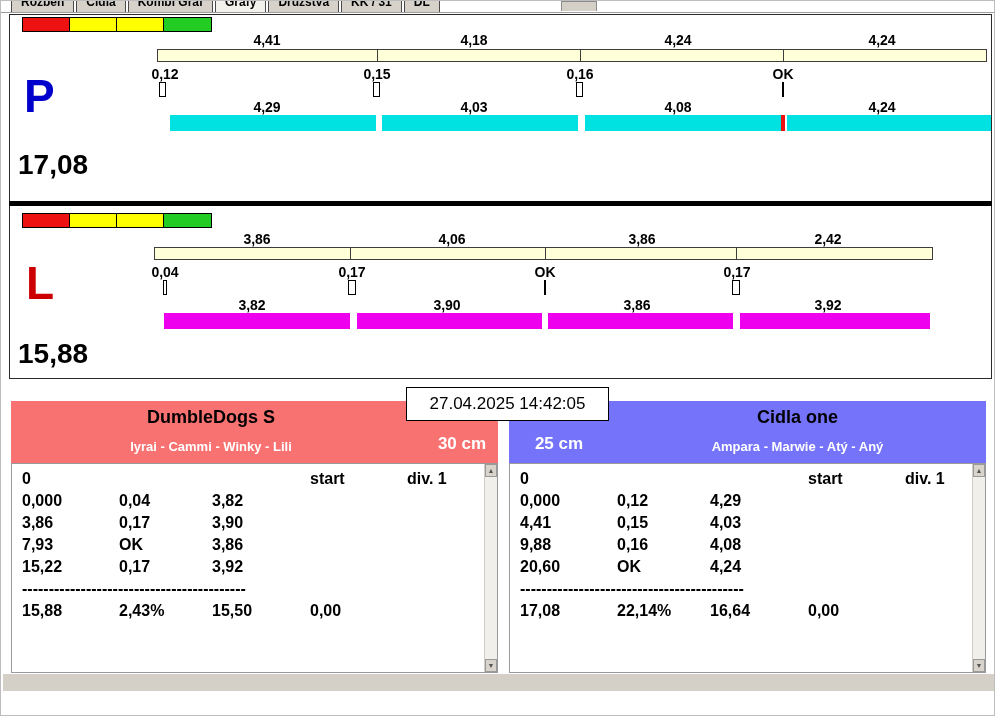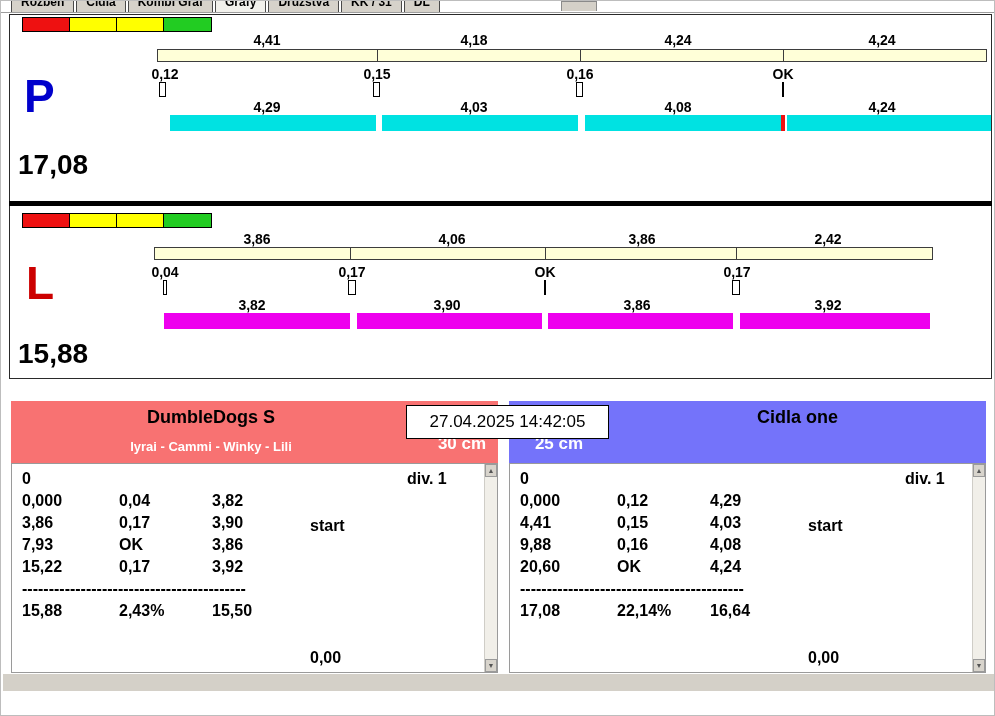--- a/index.html
+++ b/index.html
@@ -35,37 +35,37 @@
   .ccell { height:100%; border-right:1px solid #3d3d3d; }
   .ccell:last-child { border-right:none; flex:1; }
   .chbox { position:absolute; height:15px; border:1px solid #000; background:#fff; }
   .okline { position:absolute; height:15px; width:2px; background:#000; }
   .gbar { position:absolute; height:16px; }
   .redtick { position:absolute; width:4px; height:16px; }
   .lane-letter { position:absolute; font-size:46px; font-weight:bold; line-height:1; }
   .lane-total { position:absolute; font-size:28px; font-weight:bold; color:#000; }
 
   
-  .datetime { position:absolute; left:405px; top:404px; width:203px; height:34px;
+  .datetime { position:absolute; left:405px; top:386px; width:203px; height:34px;
               background:#fff; border:1px solid #000; z-index:5; display:flex;
               align-items:center; justify-content:center; font-size:17px; color:#000; }
   .theader { position:absolute; top:400px; height:62px; }
   .theader.left  { left:10px;  width:487px; }
   .theader.right { left:508px; width:477px; }
   .tname  { position:absolute; top:6px;  font-size:18px; font-weight:bold; color:#000; text-align:center; }
   .tdogs  { position:absolute; top:38px; font-size:13px; font-weight:bold; color:#fff; text-align:center; }
   .theight{ position:absolute; top:33px; font-size:17px; font-weight:bold; color:#fff; text-align:center; }
 
   .ttable { position:absolute; top:462px; height:210px; background:#fff;
             border:1px solid #9a9a9a; font-weight:bold; font-size:16px; color:#000; }
   .ttable.left  { left:10px;  width:487px; }
   .ttable.right { left:508px; width:477px; }
   .trow { position:absolute; left:0; width:100%; height:18px; line-height:18px; }
   .trow span { position:absolute; white-space:nowrap; }
-  .c1 { left:10px; } .c2 { left:107px; } .c3 { left:200px; } .c4 { left:298px;margin-top:47px; } .c5 { left:395px; }
+  .c1 { left:10px; } .c2 { left:107px; } .c3 { left:200px; } .c4 { left:298px; } .c5 { left:395px; }
 
   .vscroll { position:absolute; top:0; right:0; width:13px; height:208px;
              background:#f1efe9; border-left:1px solid #cfcdc7; }
   .sb { position:absolute; left:0; width:100%; height:13px; background:#d8d4cc;
         border:1px solid #9a9a9a; font-size:7px; color:#555; display:flex;
         align-items:center; justify-content:center; }
   .sb.up { top:0; } .sb.down { bottom:0; }
 
   .statusbar { position:absolute; left:2px; top:673px; width:991px; height:17px; background:#d4d0c8; }
 </style>
@@ -185,20 +185,21 @@
   <div class="datetime">27.04.2025 14:42:05</div>
 
   <div class="theader left" style="background-color: rgb(248, 114, 114);">
     <div class="tname" style="left:0;width:400px;">DumbleDogs S</div>
     <div class="tdogs" style="left:0;width:400px;">Iyrai - Cammi - Winky - Lili</div>
     <div class="theight" style="left:405px;width:92px;">30 cm</div>
   </div>
   <div class="theader right" style="background-color: rgb(116, 115, 250);">
     <div class="theight" style="left:0;width:100px;">25 cm</div>
     <div class="tname" style="left:100px;width:377px;">Cidla one</div>
+    <div class="tdogs" style="left:100px;width:377px;">Ampara - Marwie - Atý - Aný</div>
   </div>
 
   <div class="ttable left">
     <div class="trow" style="top:6px;">
       <span class="c1">0</span>
       <span class="c4">start</span>
       <span class="c5">div. 1</span>
     </div>
     <div class="trow" style="top:28px;">
       <span class="c1">0,000</span>

